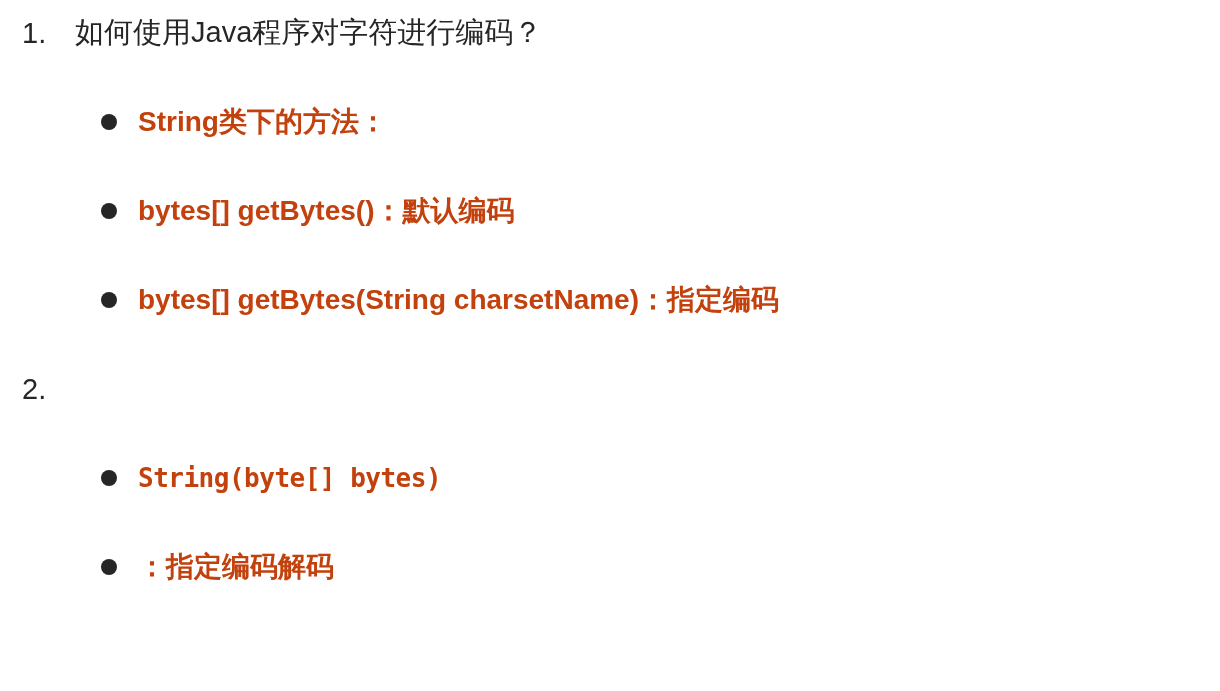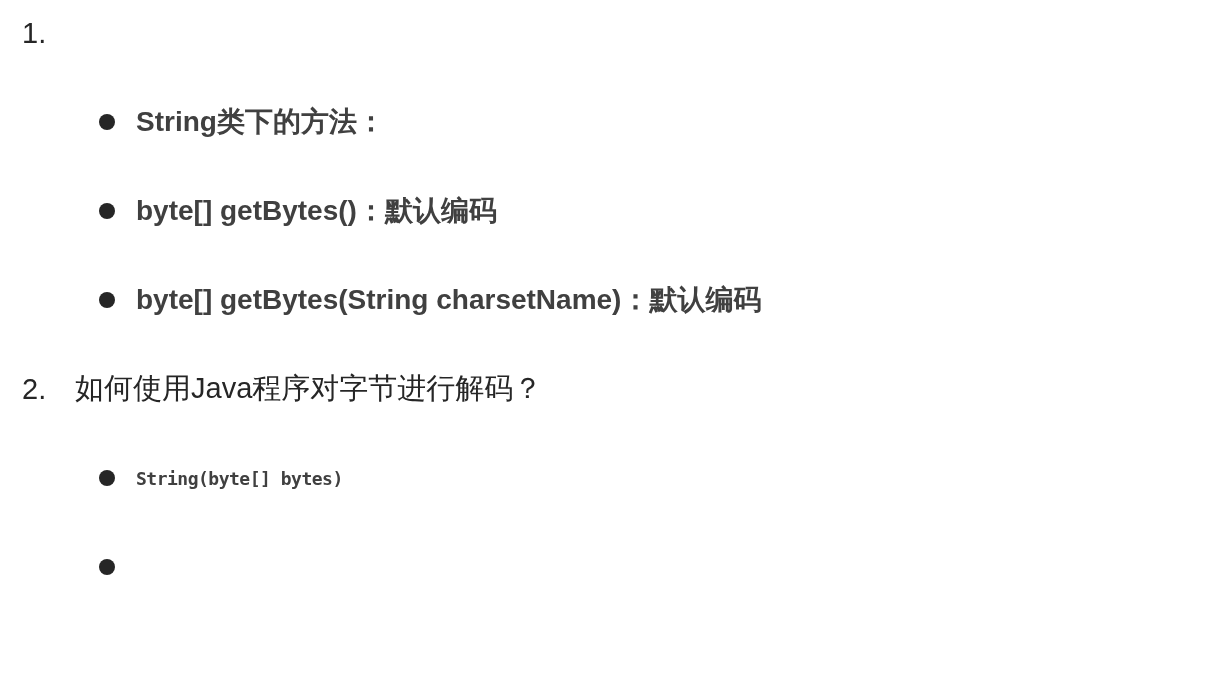--- a/index.html
+++ b/index.html
@@ -29,72 +29,74 @@
     font-size: 29px;
     font-weight: 400;
     color: #262626;
   }
   .q-num {
     display: inline-block;
     width: 53px;
     flex-shrink: 0;
   }
   .bullet-row {
-    padding-left: 99px;
+    padding-left: 57px;
     font-size: 28px;
     font-weight: 700;
-    color: #404040;
+    color: #c2410c;
+    margin-left: 44px;
   }
   .dot {
     width: 16px;
     height: 16px;
     border-radius: 50%;
     background: #262626;
     margin-right: 21px;
     flex-shrink: 0;
   }
   .code {
     font-family: "DejaVu Sans Mono", monospace;
     font-weight: 700;
-    font-size: 18px;
+    font-size: 26px;
     letter-spacing: -0.5px;
   }
 </style>
 </head>
 <body>
 
 <div class="doc">
 
   <div class="row q-row">
     <span class="q-num">1.</span>
+    <span>如何使用Java程序对字符进行编码？</span>
   </div>
 
   <div class="row bullet-row">
     <span class="dot"></span>
     <span>String类下的方法：</span>
   </div>
 
   <div class="row bullet-row">
     <span class="dot"></span>
-    <span>byte[] getBytes()：默认编码</span>
+    <span>bytes[] getBytes()：默认编码</span>
   </div>
 
   <div class="row bullet-row">
     <span class="dot"></span>
-    <span>byte[] getBytes(String charsetName)：默认编码</span>
+    <span>bytes[] getBytes(String charsetName)：指定编码</span>
   </div>
 
   <div class="row q-row">
     <span class="q-num">2.</span>
-    <span>如何使用Java程序对字节进行解码？</span>
   </div>
 
 
   <div class="row bullet-row">
     <span class="dot"></span>
     <span class="code">String(byte[] bytes)</span>
   </div>
 
   <div class="row bullet-row">
     <span class="dot"></span>
+      <span>：指定编码解码</span>
   </div>
 
 </div>
 
 </body></html>

